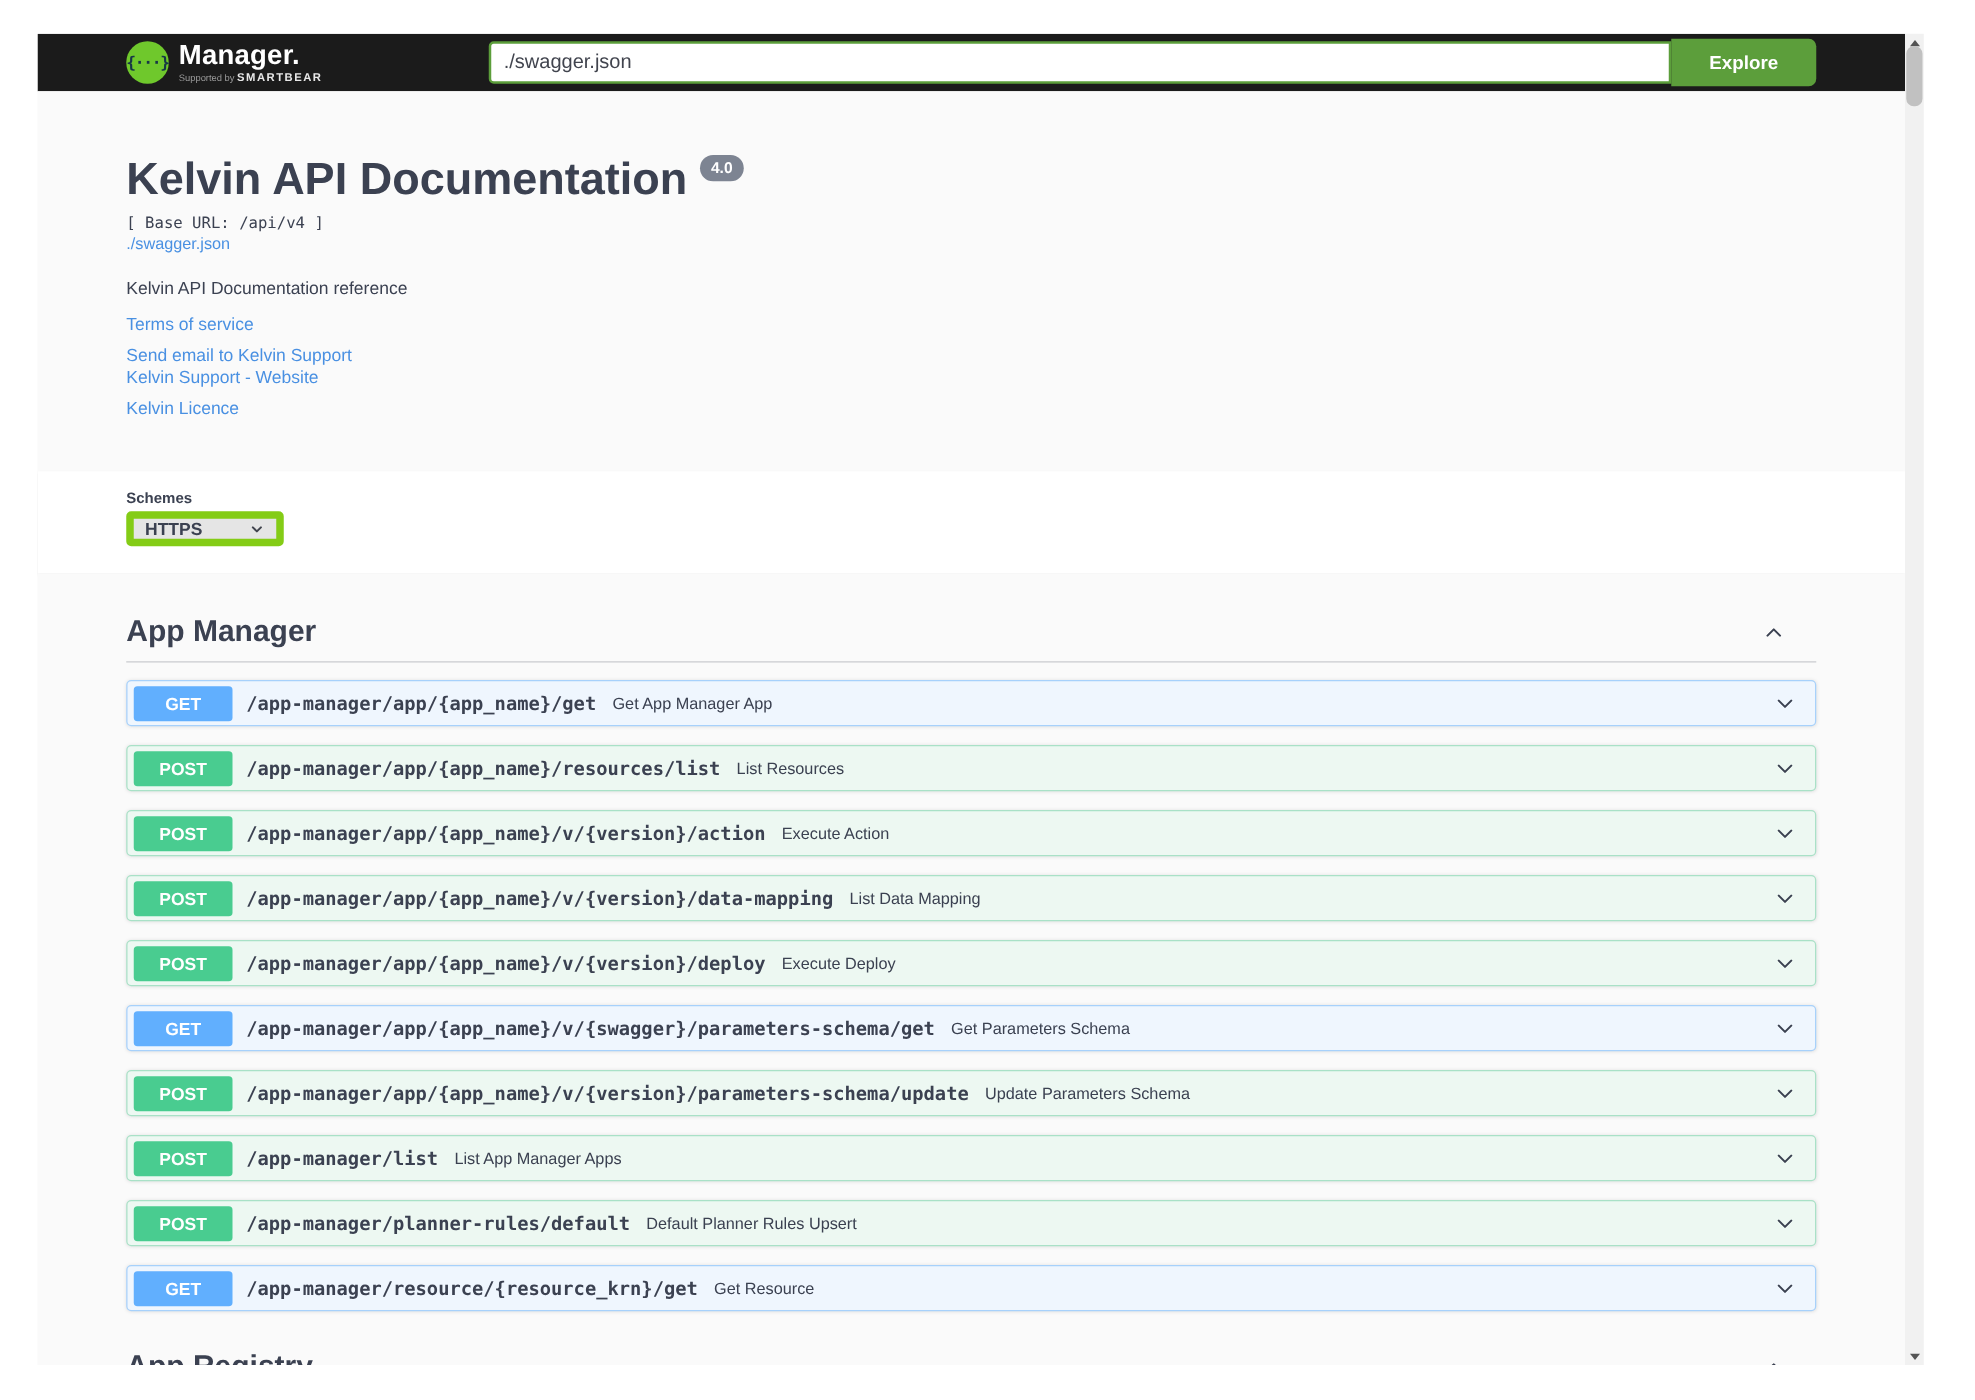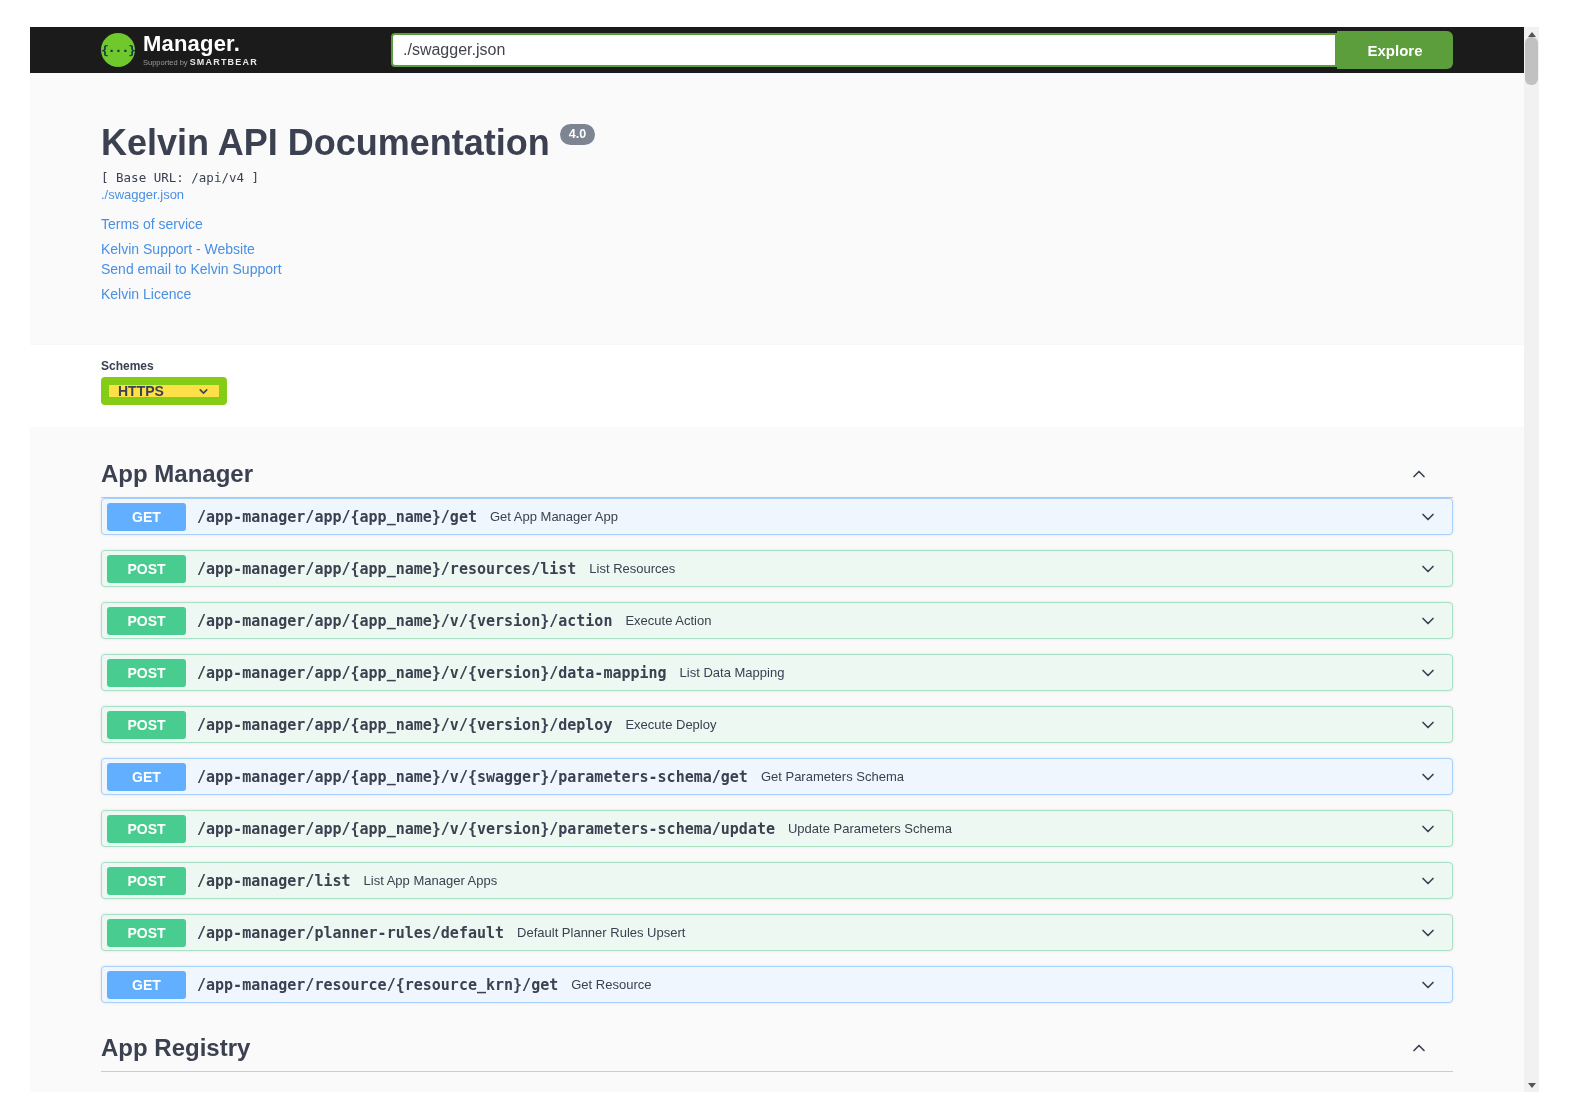--- a/index.html
+++ b/index.html
@@ -53,32 +53,32 @@
   .api-desc { margin-top: 18px; font-size: 14px; color: #3b4151; }
   .info-link { display: block; font-size: 14px; color: #4990e2; text-decoration: none; line-height: 1.25; cursor: pointer; }
   .link-terms { margin: 13px 0 7px 0; }
   .link-email { margin-top: 3px; }
   .link-licence { margin-top: 7px; }
 
   
   .scheme-container { background: #ffffff; box-shadow: 0 1px 2px 0 rgba(0,0,0,.15); padding: 14px 0 22px 0; }
   .schemes-label { font-size: 12px; font-weight: 700; color: #3b4151; margin-bottom: 4px; }
   .select-box {
-    width: 126px; height: 28px; background: #fde047; border: 8px solid #84cc16;
+    width: 126px; height: 28px; background: #e5e5e5; border: 6px solid #84cc16;
     border-radius: 4px; display: flex; align-items: center; justify-content: space-between;
     padding: 0 9px; cursor: pointer;
   }
   .select-box span { font-size: 14px; font-weight: 700; color: #3b4151; }
 
   
   .main-section { background: #fafafa; padding-top: 27px; }
   .tag-header {
     display: flex; justify-content: space-between; align-items: center;
     padding: 6px 2px 9px 0; border-bottom: 1px solid rgba(59,65,81,.25);
-    margin-bottom: 0; cursor: pointer;
+    margin-bottom: 14px; cursor: pointer;
   }
   .tag-title { font-size: 24px; font-weight: 700; color: #3b4151; }
   .tag-arrow { margin-right: 22px; display: flex; align-items: center; }
   .section-ops { padding-bottom: 10px; }
   .opblock {
     display: flex; align-items: center; height: 37px;
     border-radius: 4px; border: 1px solid; margin-bottom: 15px;
     padding: 0 14px 0 5px; box-shadow: 0 0 3px rgba(0,0,0,.10); cursor: pointer;
   }
   .opblock.get  { background: #eff6fe; border-color: #a7d1fb; }
@@ -127,23 +127,24 @@
           <button class="explore-btn">Explore</button>
         </div>
       </div>
     </div>
 
     <div class="info-section">
       <div class="wrapper">
         <h1 class="api-title"><span>Kelvin API Documentation</span><span class="version-badge">4.0</span></h1>
         <div class="base-url">[ Base URL: /api/v4 ]</div>
         <a class="spec-link">./swagger.json</a>
+        <div class="api-desc">Kelvin API Documentation reference</div>
         <a class="info-link link-terms">Terms of service</a>
+        <a class="info-link link-email">Send email to Kelvin Support</a>
         <a class="info-link link-support">Kelvin Support - Website</a>
-        <a class="info-link link-email">Send email to Kelvin Support</a>
         <a class="info-link link-licence">Kelvin Licence</a>
       </div>
     </div>
 
     <div class="scheme-container">
       <div class="wrapper">
         <div class="schemes-label">Schemes</div>
         <div class="select-box">
           <span>HTTPS</span>
           <svg width="13" height="13" viewBox="0 0 24 24" fill="none" stroke="#41444e" stroke-width="3" stroke-linecap="round" stroke-linejoin="round">

